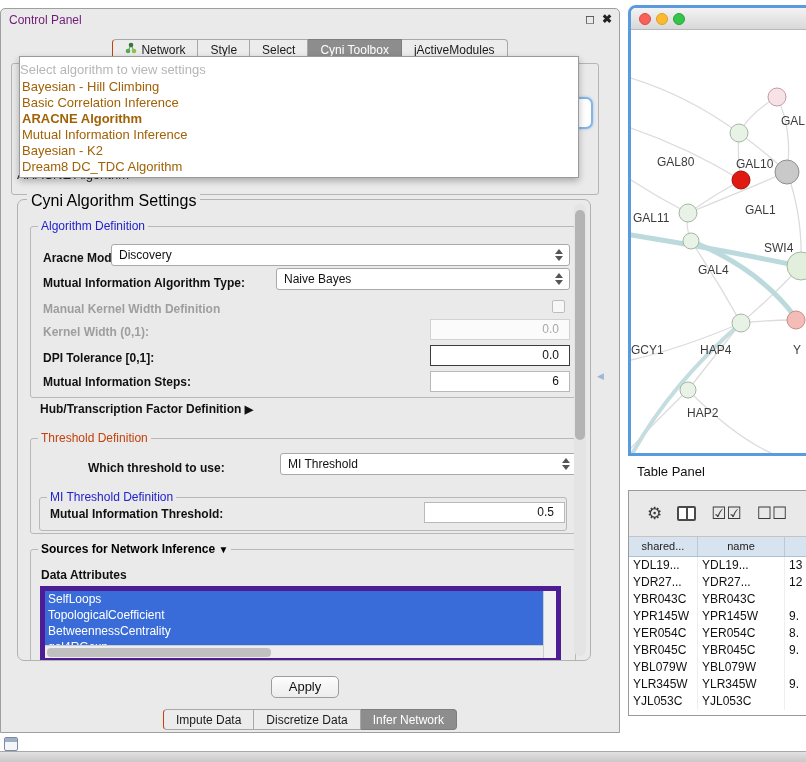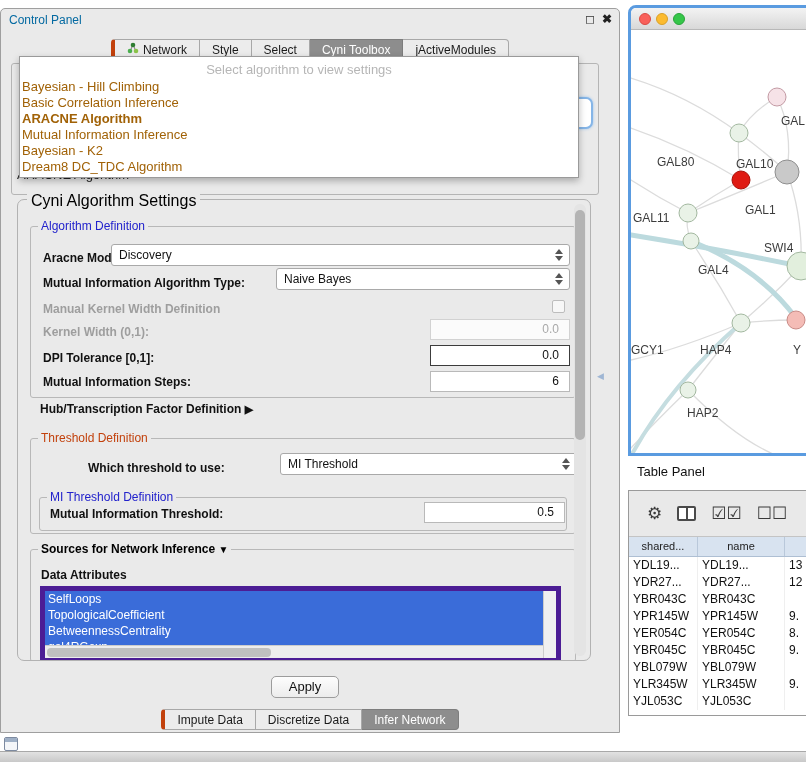--- a/index.html
+++ b/index.html
@@ -2,44 +2,44 @@
 <html><head>
 <meta charset="utf-8">
 <style>
   * { margin:0; padding:0; box-sizing:border-box; }
   html,body { width:806px; height:762px; background:#ffffff; font-family:"Liberation Sans",sans-serif; overflow:hidden; }
   #root { position:relative; width:806px; height:762px; }
 
   
   #control-panel { position:absolute; left:0; top:8px; width:620px; height:725px;
     background:#eaeaea; border:1px solid #9f9f9f; border-radius:5px 5px 0 0; }
-  .cp-title { position:absolute; left:8px; top:4px; font-size:12px; color:#0369a1; }
+  .cp-title { position:absolute; left:8px; top:4px; font-size:12px; color:#701a75; }
   .cp-float { position:absolute; right:24px; top:3px; font-size:12px; color:#333; }
   .cp-close { position:absolute; right:7px; top:3px; font-size:12px; font-weight:bold; color:#222; }
 
   
   #cp-tabs { position:absolute; top:30px; left:0; right:0; display:flex; justify-content:center; }
   .tab { height:21px; display:flex; align-items:center; gap:4px; padding:0 12px;
     font-size:12px; color:#1a1a1a; background:#ececec; border:1px solid #a8a8a8; border-left:none; }
-  .tab:first-child { border-left:4px solid #c2410c; border-radius:4px 0 0 4px; }
+  .tab:first-child { border-left:1px solid #c2410c; border-radius:4px 0 0 4px; }
   .tab:last-child { border-radius:0 4px 4px 0; }
   .tab.sel { background:#8d8d8d; color:#fff; border-color:#7d7d7d; }
 
   
   #cyni-algos-group { position:absolute; left:10px; top:54px; width:588px; height:132px;
     border:1px solid #b5b5b5; border-radius:3px; z-index:1; }
   #help-button { position:absolute; left:564px; top:88px; width:28px; height:32px; background:#fff;
     border:2px solid #85b5e7; border-radius:7px; box-shadow:0 0 3px #9cc3ec; z-index:1; }
   #combo-fragment { position:absolute; left:16px; top:166px; width:240px; height:15px; overflow:hidden; z-index:1; }
   #combo-fragment span { display:block; margin-top:-8px; font-size:13px; color:#222; }
 
   
   #algo-popup { position:absolute; left:18px; top:47px; width:560px; background:#ffffff;
     border:1px solid #9a9a9a; box-shadow:0 3px 7px rgba(0,0,0,.28); z-index:5; padding:4px 0 2px 0; }
-  .popup-header { text-align:center; color:#b6b6b6; font-size:13px; height:18px; line-height:18px; }
+  .popup-header { color:#b6b6b6; font-size:13px; height:18px; line-height:18px; }
   .popup-item { font-size:13px; height:16px; line-height:16px; padding-left:2px; color:#a16207; }
   .popup-item.sel { font-weight:bold; }
 
   
   #settings-title { position:absolute; left:26px; top:183px; font-size:16px; background:#eaeaea; padding:0 4px; z-index:2; }
   #settings-group { position:absolute; left:16px; top:190px; width:574px; height:462px;
     border:1px solid #b2b2b2; border-radius:7px; background:#eaeaea; overflow:hidden; }
 
   .gtitle { position:absolute; font-size:12px; background:#eaeaea; padding:0 3px; z-index:2; }
   .blue { color:#2222cc; } .green { color:#c2410c; }

